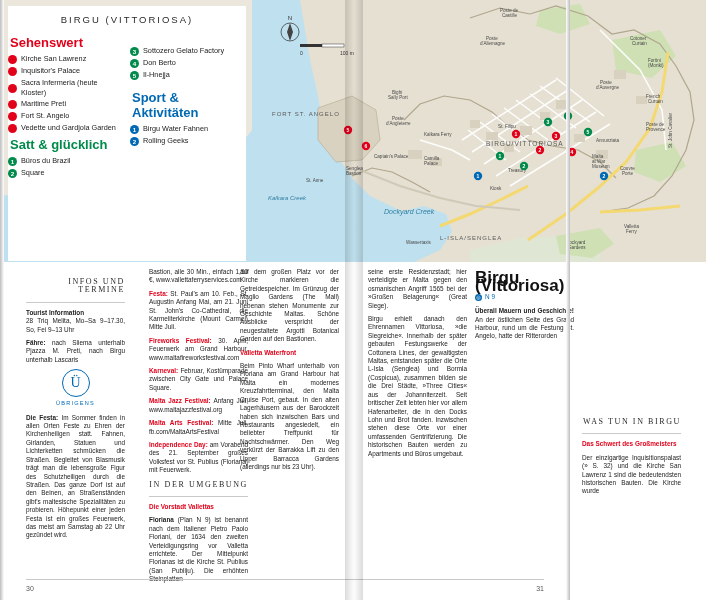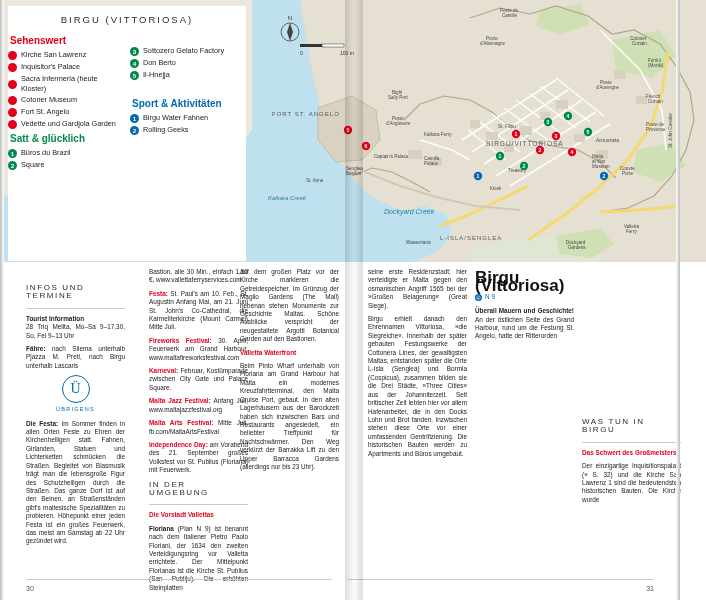--- a/index.html
+++ b/index.html
@@ -2,30 +2,30 @@
 <html><head>
 <meta charset="utf-8">
 <style>
   html,body{margin:0;padding:0;}
   body{
     width:706px;height:600px;overflow:hidden;
     background:#ffffff;
     font-family:"Liberation Sans", sans-serif;
     color:#1b1b1b;
   }
-  .spread{position:relative;width:680px;height:600px;background:#fff;}
+  .spread{position:relative;width:570px;height:600px;background:#fff;}
   .gutter{position:absolute;left:345px;top:0;width:18px;height:600px;
     background:linear-gradient(to right,rgba(0,0,0,0.14),rgba(0,0,0,0.02) 45%,rgba(0,0,0,0.02) 55%,rgba(0,0,0,0.14));}
   .page-edge-left{position:absolute;left:0;top:0;width:4px;height:600px;background:linear-gradient(to right,#bdbdbd,#ffffff);}
   .page-edge-right{position:absolute;right:0;top:0;width:4px;height:600px;background:linear-gradient(to left,#bdbdbd,#ffffff);}
 
   
   .legend{position:absolute;left:8px;top:6px;width:238px;height:255px;background:#fff;z-index:6;}
   .legend-title{text-align:center;font-size:9.5px;letter-spacing:2px;color:#2a2a2a;margin:8px 0 10px;font-weight:400;}
-  .legend-head{font-size:10px;font-weight:700;margin:0 0 4px 2px;}
+  .legend-head{font-size:13px;font-weight:700;margin:0 0 4px 2px;}
   .legend-head.orange{color:#e2001a;}
   .legend-head.blue{color:#0069b4;}
   .legend-head.green{color:#008a4b;}
   .legend-cols{display:flex;gap:10px;}
   .legend-col{width:112px;}
   .lrow{display:flex;align-items:center;margin-bottom:2px;}
   .num{flex:0 0 auto;width:9px;height:9px;border-radius:50%;color:#fff;font-size:6.2px;line-height:9px;text-align:center;margin-right:4px;margin-top:1px;font-weight:700;}
   .num.red{background:#e2001a;}
   .num.blue{background:#0069b4;}
   .num.green{background:#008a4b;}
@@ -35,21 +35,21 @@
   .map{position:absolute;left:0;top:0;width:706px;height:262px;overflow:hidden;}
   .map svg{display:block;}
 
   
   .cols{position:absolute;top:268px;left:0;width:706px;height:318px;}
   .col{position:absolute;top:0;width:99px;font-size:6.4px;line-height:8.4px;text-align:justify;}
   .col p{margin:0 0 5px;}
   .c1{left:26px;} .c2{left:149px;} .c3{left:240px;}
   .c4{left:368px;} .c5{left:475px;} .c6{left:582px;}
 
-  .sec-title{font-size:8px;letter-spacing:1.6px;color:#2a2a2a;text-align:left;margin:16px 0 7px;}
+  .sec-title{font-size:8px;letter-spacing:1.6px;color:#2a2a2a;text-align:right;margin:10px 0 7px;font-family:Liberation Serif, serif;}
   .rule{height:1px;background:#c9c9c9;margin:0 0 6px;}
   .bold{font-weight:700;}
   .red{color:#e2001a;}
   .redb{color:#e2001a;font-weight:700;}
 
   
   .uebrigens{width:64px;margin:4px auto 6px;text-align:center;}
   .ue-circle{width:26px;height:26px;border-radius:50%;border:1.2px solid #0069b4;color:#0069b4;
     font-size:14px;line-height:26px;margin:0 auto 2px;font-family:"Liberation Serif",serif;}
   .ue-label{font-size:5.6px;letter-spacing:1.2px;color:#0069b4;}
@@ -273,21 +273,21 @@
         <div class="lrow">
             <span class="num red">2</span>
             <span class="ltext">Inquisitor's Palace</span>
           </div>
         <div class="lrow">
             <span class="num red">3</span>
             <span class="ltext">Sacra Infermeria (heute Kloster)</span>
           </div>
         <div class="lrow">
             <span class="num red">4</span>
-            <span class="ltext">Cotoner Museum</span>
+            <span class="ltext">Maritime Preti</span>
           </div>
         <div class="lrow">
             <span class="num red">5</span>
             <span class="ltext">Fort St. Angelo</span>
           </div>
         <div class="lrow">
             <span class="num red">6</span>
             <span class="ltext">Vedette und Gardjola Garden</span>
           </div>
 
@@ -310,21 +310,21 @@
           </div>
         <div class="lrow">
             <span class="num green">4</span>
             <span class="ltext">Don Berto</span>
           </div>
         <div class="lrow">
             <span class="num green">5</span>
             <span class="ltext">Il-Hnejja</span>
           </div>
 
-        <div class="legend-head blue" style="margin-top:18px">Sport &amp; Aktivitäten</div>
+        <div class="legend-head blue" style="margin-top:10px">Sport &amp; Aktivitäten</div>
         <div class="lrow">
             <span class="num blue">1</span>
             <span class="ltext">Birgu Water Fahnen</span>
           </div>
         <div class="lrow">
             <span class="num blue">2</span>
             <span class="ltext">Rolling Geeks</span>
           </div>
       </div>
     </div>

